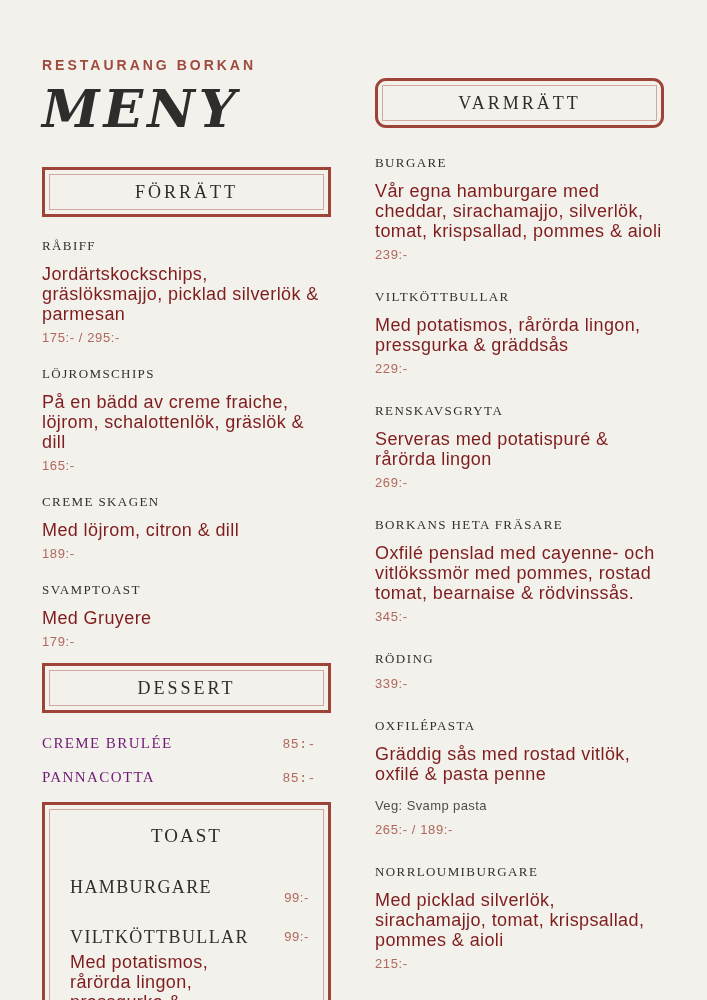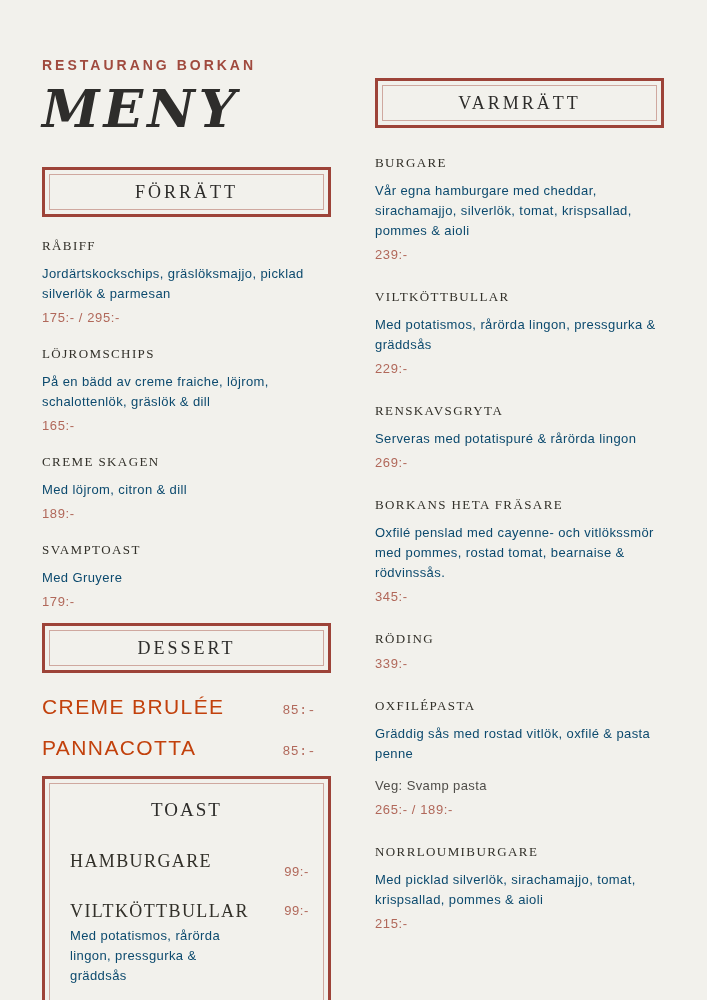--- a/index.html
+++ b/index.html
@@ -40,37 +40,37 @@
   .section-box .inner{
     border:1px solid #cfa89f;
     text-align:center;
     font-family:"Liberation Serif","DejaVu Serif",serif;
     font-size:18px;
     letter-spacing:3px;
     color:#2e2d2b;
     line-height:34px;
   }
   .box-forratt{margin-top:32px;}
-  .box-varmratt{margin-top:78px;}
+  .box-varmratt{margin-top:78px;border-radius:11px;}
   .box-dessert{margin-top:14px;}
 
   .item{margin-top:18px;}
   .col-right .item{margin-top:24px;}
   .item-name{
     font-family:"Liberation Serif","DejaVu Serif",serif;
     font-size:13px;
     letter-spacing:1.4px;
     color:#323029;
     line-height:22px;
   }
   .item-desc{
     margin-top:7px;
-    font-size:13px;
+    font-size:18px;
     letter-spacing:0.4px;
-    color:#0c4a6e;
+    color:#7f1d1d;
     line-height:20px;
   }
   .item-note{
     margin-top:12px;
     font-size:13px;
     letter-spacing:0.4px;
     color:#4f4d49;
     line-height:20px;
   }
   .item-price{
@@ -82,24 +82,24 @@
   }
 
   .dessert-row{
     display:flex;
     justify-content:space-between;
     align-items:baseline;
     margin-top:22px;
   }
   .dessert-row + .dessert-row{margin-top:17px;}
   .dessert-name{
-    font-family:Liberation Sans, sans-serif;
-    font-size:21px;
+    font-family:Liberation Serif, serif;
+    font-size:15px;
     letter-spacing:1.4px;
-    color:#c2410c;
+    color:#701a75;
   }
   .dessert-price{
     font-size:13px;
     letter-spacing:0.6px;
     color:#b1685a;
     padding-right:15px;
     font-family:Liberation Mono, monospace;
   }
 
   .kids-box{

